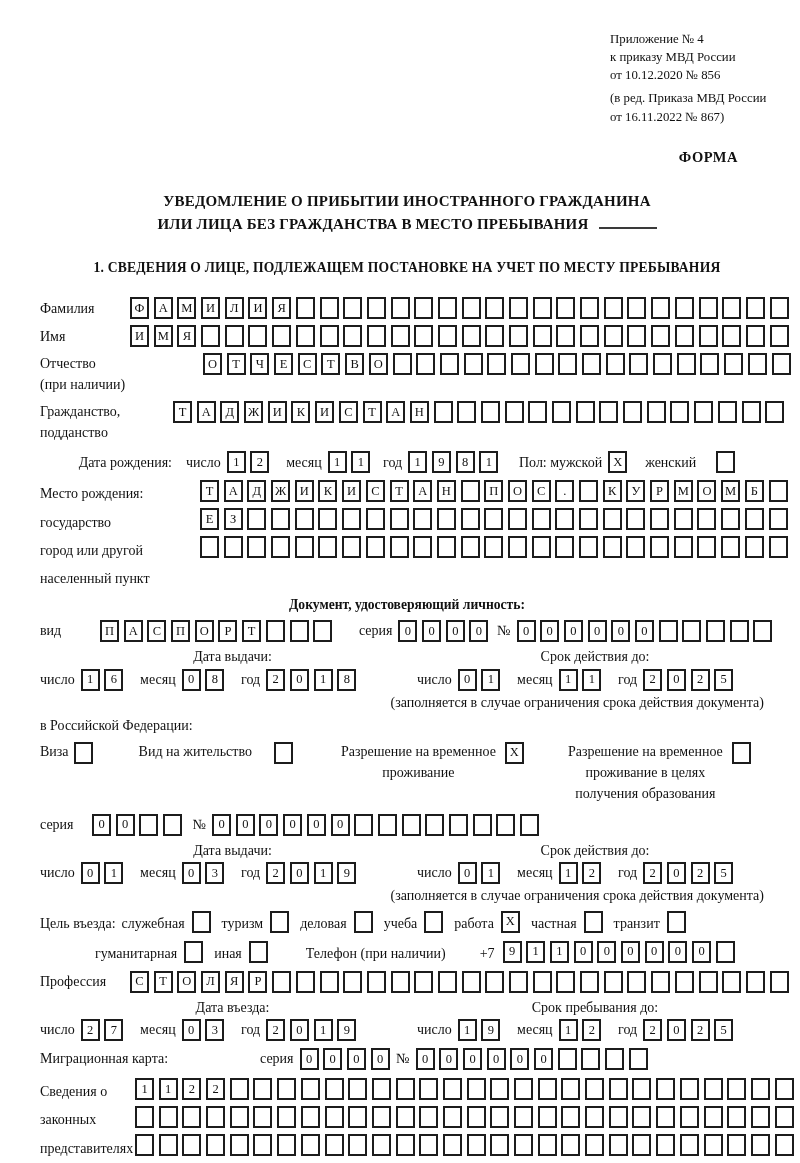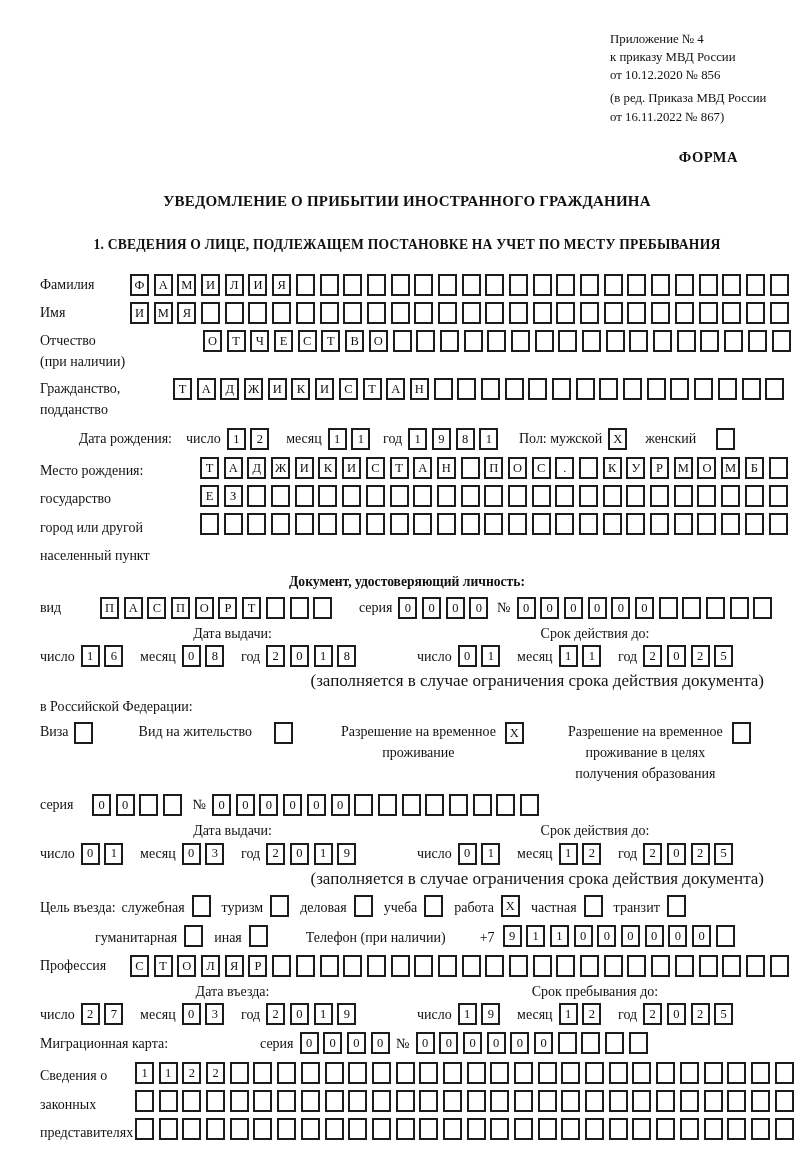--- a/index.html
+++ b/index.html
@@ -37,21 +37,21 @@
   .rows3 .cellrow { margin-bottom:6px; }
 
   .inlbl { margin:0 6px 0 12px; white-space:nowrap; }
   .inlbl-first { margin-left:0; }
   .dheads { display:flex; margin:2px 0 3px; }
   .dheads .h1 { width:385px; text-align:center; }
   .dheads .h2 { width:340px; text-align:center; }
   .drow { display:flex; align-items:center; }
   .dg { display:flex; align-items:center; }
   .dg-right { margin-left:56px; }
-  .note { font-size:17px; text-align:right; padding-right:10px; margin:3px 0 6px; }
+  .note { font-size:14px; text-align:right; padding-right:10px; margin:3px 0 6px; }
 
   .dochead { text-align:center; font-weight:bold; font-size:13.6px; margin:4px 0 6px; }
   .intro { margin:4px 0; }
   .vrow { display:flex; align-items:flex-start; margin:6px 0 10px;gap:22px; }
   .opt { display:flex; align-items:flex-start; }
   .olines { text-align:center; line-height:1.5; }
   .opt .cb { margin-left:9px; margin-top:1px; }
   .prow { display:flex; align-items:flex-end; margin:4px 0 8px; flex-wrap:nowrap; }
   .prow .cb { margin-left:7px; }
   .prow .plbl { margin-left:11px; white-space:nowrap; }
@@ -67,20 +67,21 @@
     <div>к приказу МВД России</div>
     <div>от 10.12.2020 № 856</div>
     <div class="rev">(в ред. Приказа МВД России</div>
     <div>от 16.11.2022 № 867)</div>
   </div>
 
   <div class="forma">ФОРМА</div>
 
   <div class="title">
     <div>УВЕДОМЛЕНИЕ О ПРИБЫТИИ ИНОСТРАННОГО ГРАЖДАНИНА</div>
+    <div><span>ИЛИ ЛИЦА БЕЗ ГРАЖДАНСТВА В МЕСТО ПРЕБЫВАНИЯ</span><span class="blank-line"></span></div>
   </div>
 
   <div class="sec1">1. СВЕДЕНИЯ О ЛИЦЕ, ПОДЛЕЖАЩЕМ ПОСТАНОВКЕ НА УЧЕТ ПО МЕСТУ ПРЕБЫВАНИЯ</div>
 
   <div class="formbody">
 
     <div class="frow">
       <span class="flabel w90">Фамилия</span>
       <span class="cellrow">
           <span class="cell">Ф</span>

